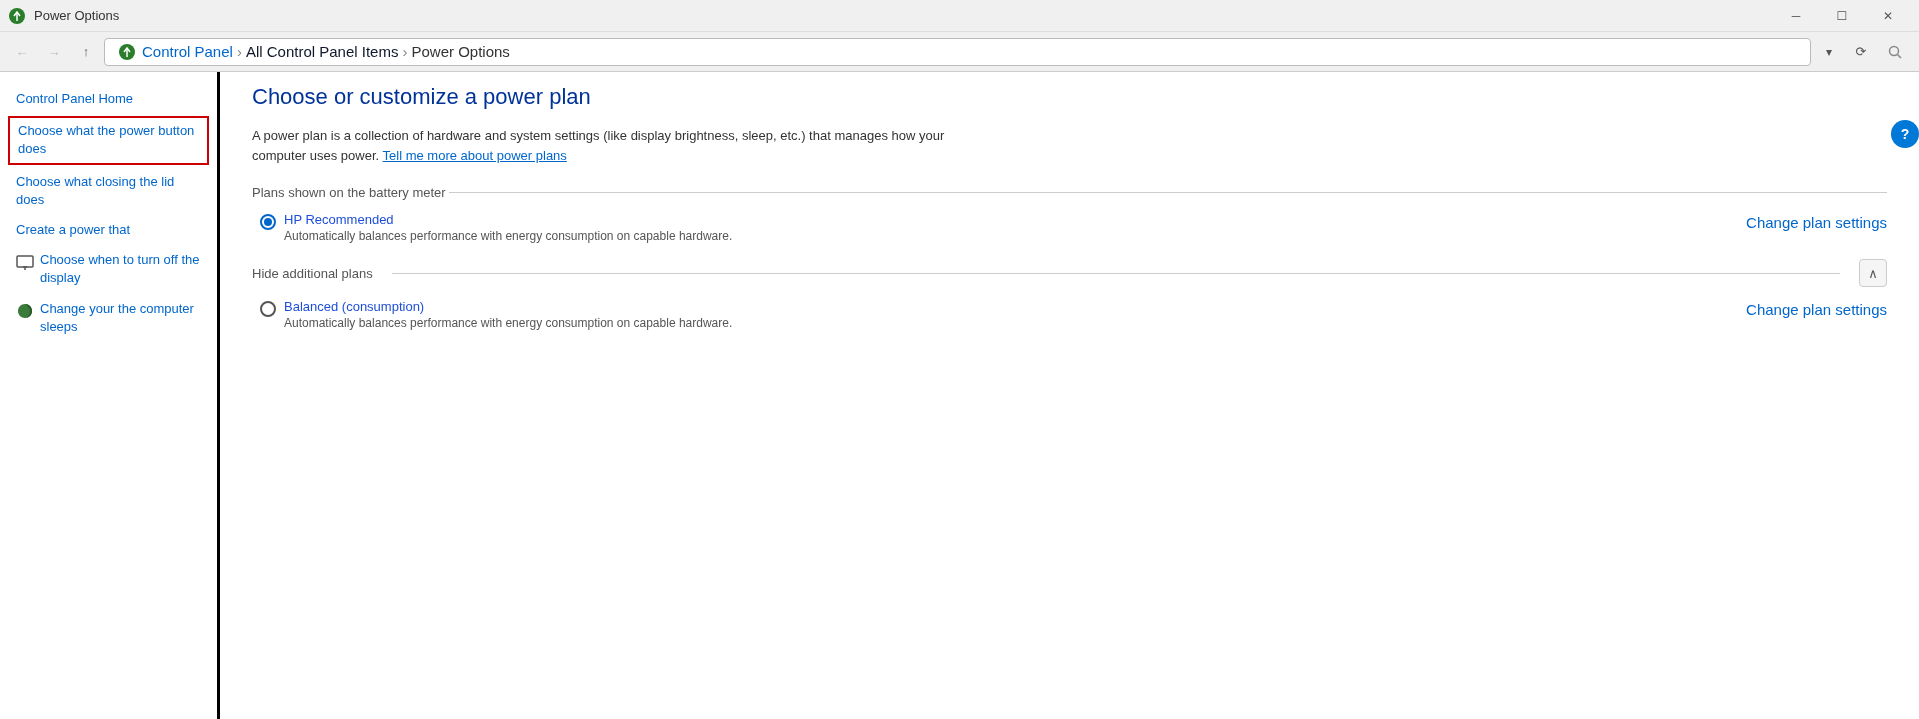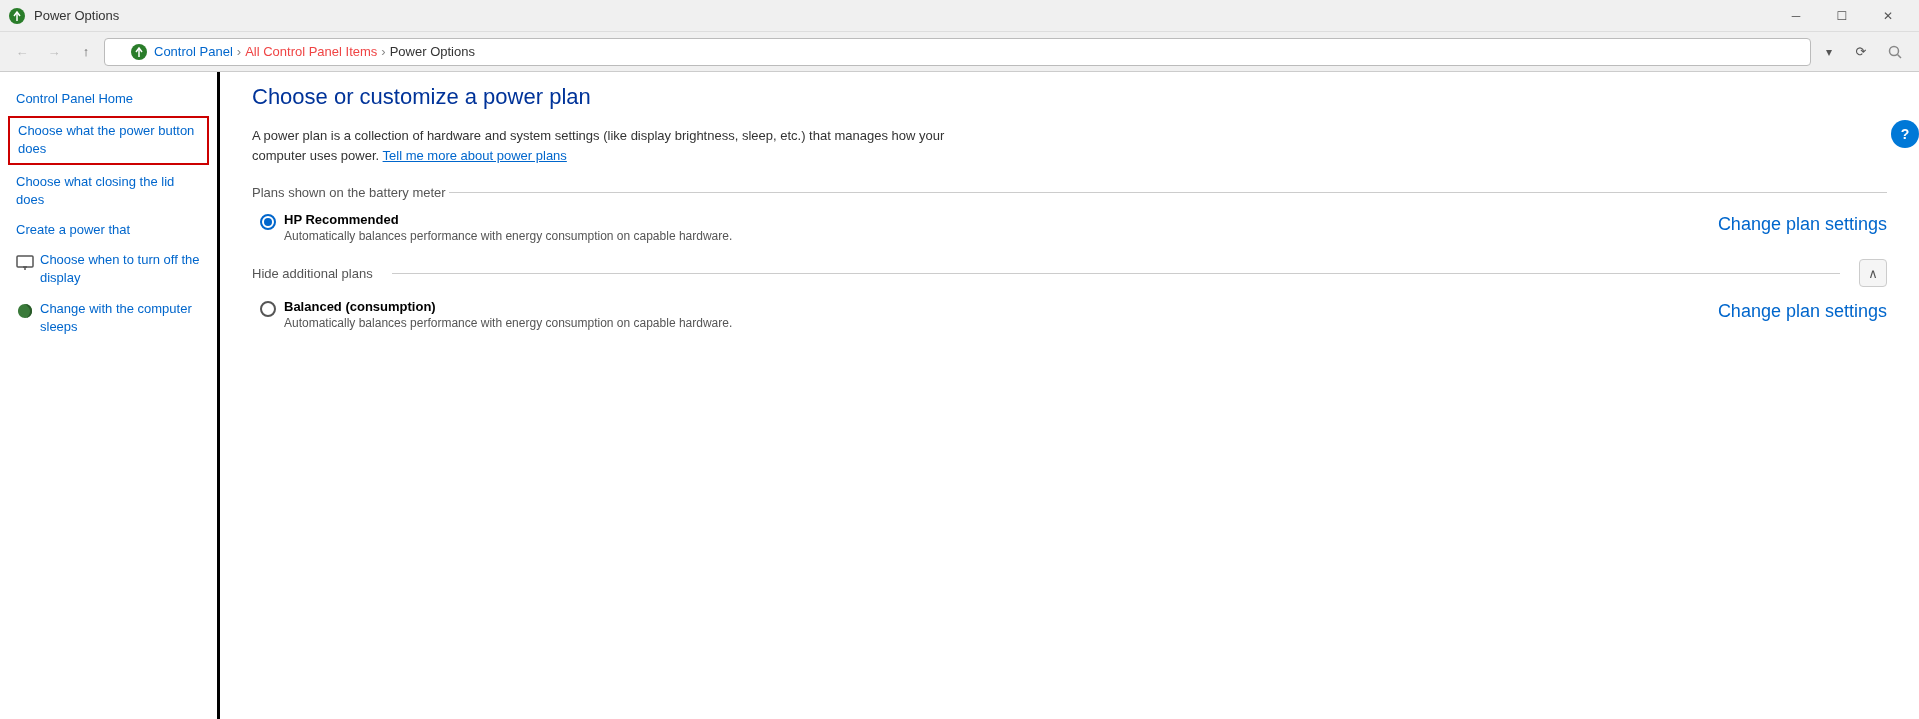--- a/index.html
+++ b/index.html
@@ -73,24 +73,24 @@
       align-items: center;
       justify-content: center;
     }
     .nav-btn.disabled { color: #bbb; cursor: default; }
     .address-field {
       flex: 1;
       height: 28px;
       border: 1px solid #bbb;
       background: #fff;
       border-radius: 4px;
-      padding: 0 25px;
-      display: flex;
-      align-items: center;
-      font-size: 13px;
+      padding: 0 13px;
+      display: flex;
+      align-items: center;
+      font-size: 15px;
       color: #333;
     }
     .address-crumb { color: #333; }
     .address-sep { color: #888; margin: 0 4px; }
     .address-active { color: #333; }
     .address-right {
       display: flex;
       align-items: center;
       gap: 4px;
     }
@@ -211,30 +211,30 @@
     }
     .plan-row {
       display: flex;
       align-items: flex-start;
       margin-bottom: 8px;
       padding-left: 8px;
     }
     .plan-info { flex: 1; }
     .plan-name {
       font-size: 13px;
-      font-weight: 700;
-      color: #000000;
+      font-weight: 400;
+      color: #1d4ed8;
     }
     .plan-desc {
       font-size: 12px;
       color: #555;
       margin-top: 2px;
     }
     .change-plan-link {
-      font-size: 18px;
+      font-size: 15px;
       color: #0066cc;
       text-decoration: none;
       cursor: pointer;
       white-space: nowrap;
       padding-top: 2px;
     }
 
     .hide-plans-section {
       margin-top: 16px;
     }
@@ -334,21 +334,21 @@
   <button class="nav-btn">↑</button>
 
   <div class="address-field">
     <svg width="18" height="18" viewBox="0 0 18 18" style="margin-right:6px;flex-shrink:0;">
       <circle cx="9" cy="9" r="8" fill="#2a7d2a"></circle>
       <path d="M6 9 L9 5 L12 9" fill="none" stroke="#fff" stroke-width="1.5"></path>
       <line x1="9" y1="5" x2="9" y2="14" stroke="#fff" stroke-width="1.5"></line>
     </svg>
     <span class="address-crumb" style="color:#0066cc;cursor:pointer;">Control Panel</span>
     <span class="address-sep">›</span>
-    <span class="address-crumb" style="color:#ef4444;cursor:pointer;">All Control Panel Items</span>
+    <span class="address-crumb" style="color:#0f172a;cursor:pointer;">All Control Panel Items</span>
     <span class="address-sep">›</span>
     <span class="address-active">Power Options</span>
   </div>
 
   <div class="address-right">
     <button class="address-dropdown-btn">▾</button>
     <button class="refresh-btn">⟳</button>
     <div class="search-icon-area">
       <svg width="14" height="14" viewBox="0 0 14 14">
         <circle cx="6" cy="6" r="4.5" fill="none" stroke="#888" stroke-width="1.5"></circle>
@@ -384,21 +384,21 @@
         <line x1="9" y1="14" x2="9" y2="17" stroke="#555" stroke-width="1.5"></line>
       </svg>
       <span>Choose when to turn off the display</span>
     </div>
 
     <div class="sidebar-plain" style="display:flex;align-items:flex-start;gap:6px;">
       <svg width="18" height="18" viewBox="0 0 18 18" style="margin-top:2px;flex-shrink:0;">
         <path d="M9 2 C5 2 2 5 2 9 C2 13 5 16 9 16 C13 16 16 13 16 9 C16 5 13 2 9 2Z" fill="#3a7a3a"></path>
         <path d="M9 2 C12 4 14 7 14 9 C14 13 11 16 9 16 C13 16 16 13 16 9 C16 5 13 2 9 2Z" fill="#2a5a2a"></path>
       </svg>
-      <span>Change with the computer sleeps</span>
+      <span>Change your the computer sleeps</span>
     </div>
   </div>
 
   <div class="main-content">
     <h1 class="page-title">Choose or customize a power plan</h1>
 
     <p class="description">
       <span>A power plan is a collection of hardware and system settings (like display brightness, sleep, etc.) that manages how your computer uses power.</span>
       <span> </span>
       <a class="tell-me-link">Tell me more about power plans</a>

